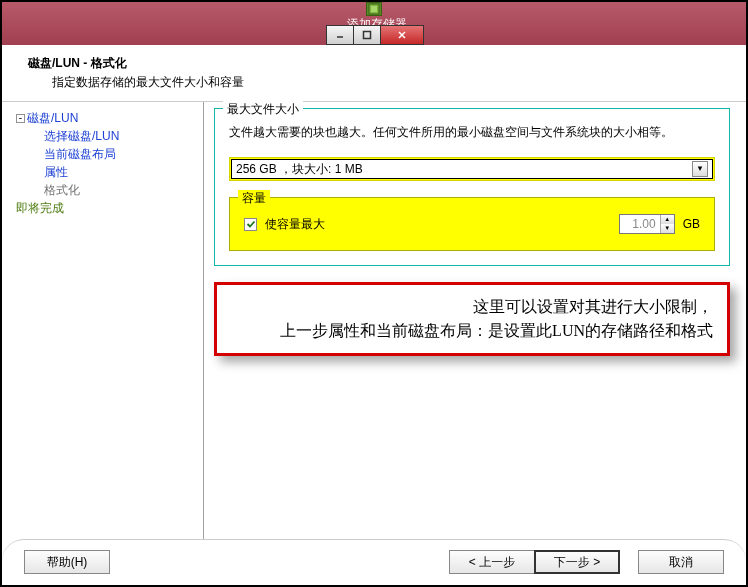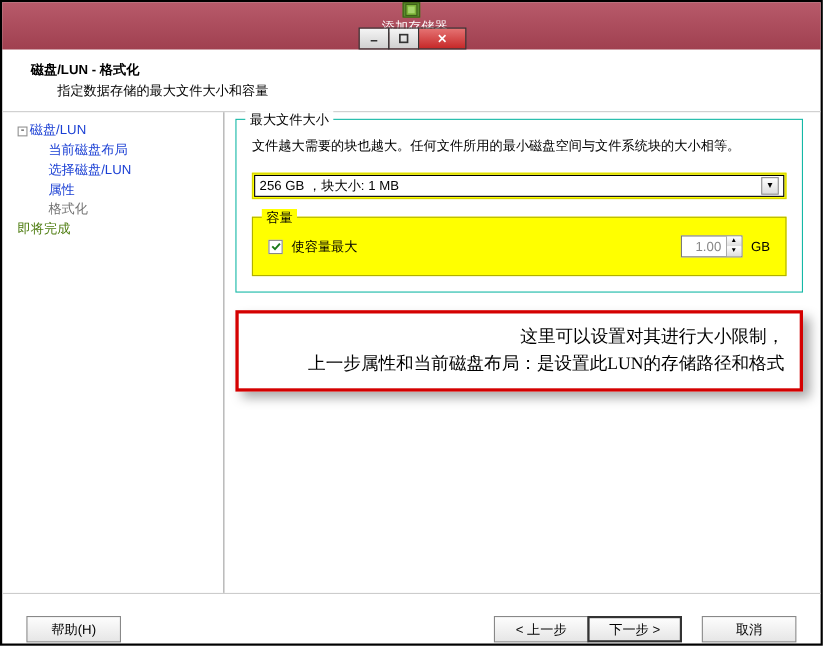--- a/index.html
+++ b/index.html
@@ -39,21 +39,21 @@
 .checkbox { width: 13px; height: 13px; border: 1px solid #888; background: #fff; display: inline-flex; align-items: center; justify-content: center; margin-right: 8px; color: #1a7a1a; }
 .checkbox svg { width: 10px; height: 10px; }
 .cap-label { flex: 1; }
 .spinner { width: 56px; height: 20px; border: 1px solid #7a7a7a; background: #fff; display: flex; }
 .spinner-val { flex: 1; text-align: right; padding: 2px 4px; color: #888; }
 .spinner-btns { width: 14px; display: flex; flex-direction: column; border-left: 1px solid #aaa;}
 .spinner-up,.spinner-down { flex:1; font-size: 6px; text-align:center; line-height: 8px; background: linear-gradient(#fff,#ddd); }
 .gb { margin-left: 8px; }
 .note-box { border: 3px solid #d40000; margin-top: 16px; padding: 10px 14px; box-shadow: 6px 6px 10px rgba(0,0,0,0.35); background: #fff; text-align: right; }
 .note-box p { font-size: 16px; font-family: "SimSun", serif; line-height: 24px; }
-.footer { position: absolute; left: 0; right: 0; bottom: 0; height: 46px; border-top: 1px solid #ccc; padding: 20px 22px; display: flex; }
+.footer { position: absolute; left: 0; right: 0; bottom: 0; height: 46px; border-top: 1px solid #ccc; padding: 10px 22px; display: flex; border-radius: 22px; }
 .btn-help { width: 86px; height: 24px; border: 1px solid #888; background: linear-gradient(#fdfdfd,#e6e6e6); text-align: center; line-height: 22px; cursor: pointer; }
 .footer-spacer { flex: 1; }
 .btn { width: 86px; height: 24px; border: 1px solid #888; background: linear-gradient(#fdfdfd,#e6e6e6); text-align: center; line-height: 22px; cursor: pointer; margin-left: 8px; }
 .btn.group-first { margin-left: 0; }
 .btn.group-mid { margin-left: -1px; }
 .btn.cancel { margin-left: 18px; }
 </style>
 </head>
 <body>
 
@@ -90,22 +90,22 @@
   <div class="header">
     <div class="header-title">磁盘/LUN - 格式化</div>
     <div class="header-sub">指定数据存储的最大文件大小和容量</div>
   </div>
 
   <div class="body">
     <div class="sidebar divider-v">
       <div class="sidebar-inner">
         <div class="side-root"><span class="side-minus">-</span><span>磁盘/LUN</span></div>
         <div class="side-children">
+          <div class="side-item">选择磁盘/LUN</div>
           <div class="side-item">当前磁盘布局</div>
-          <div class="side-item">选择磁盘/LUN</div>
           <div class="side-item">属性</div>
           <div class="side-item bold">格式化</div>
         </div>
         <div class="side-item plain">即将完成</div>
       </div>
     </div>
 
     <div class="content">
       <div class="fieldset">
         <span class="legend">最大文件大小</span>

